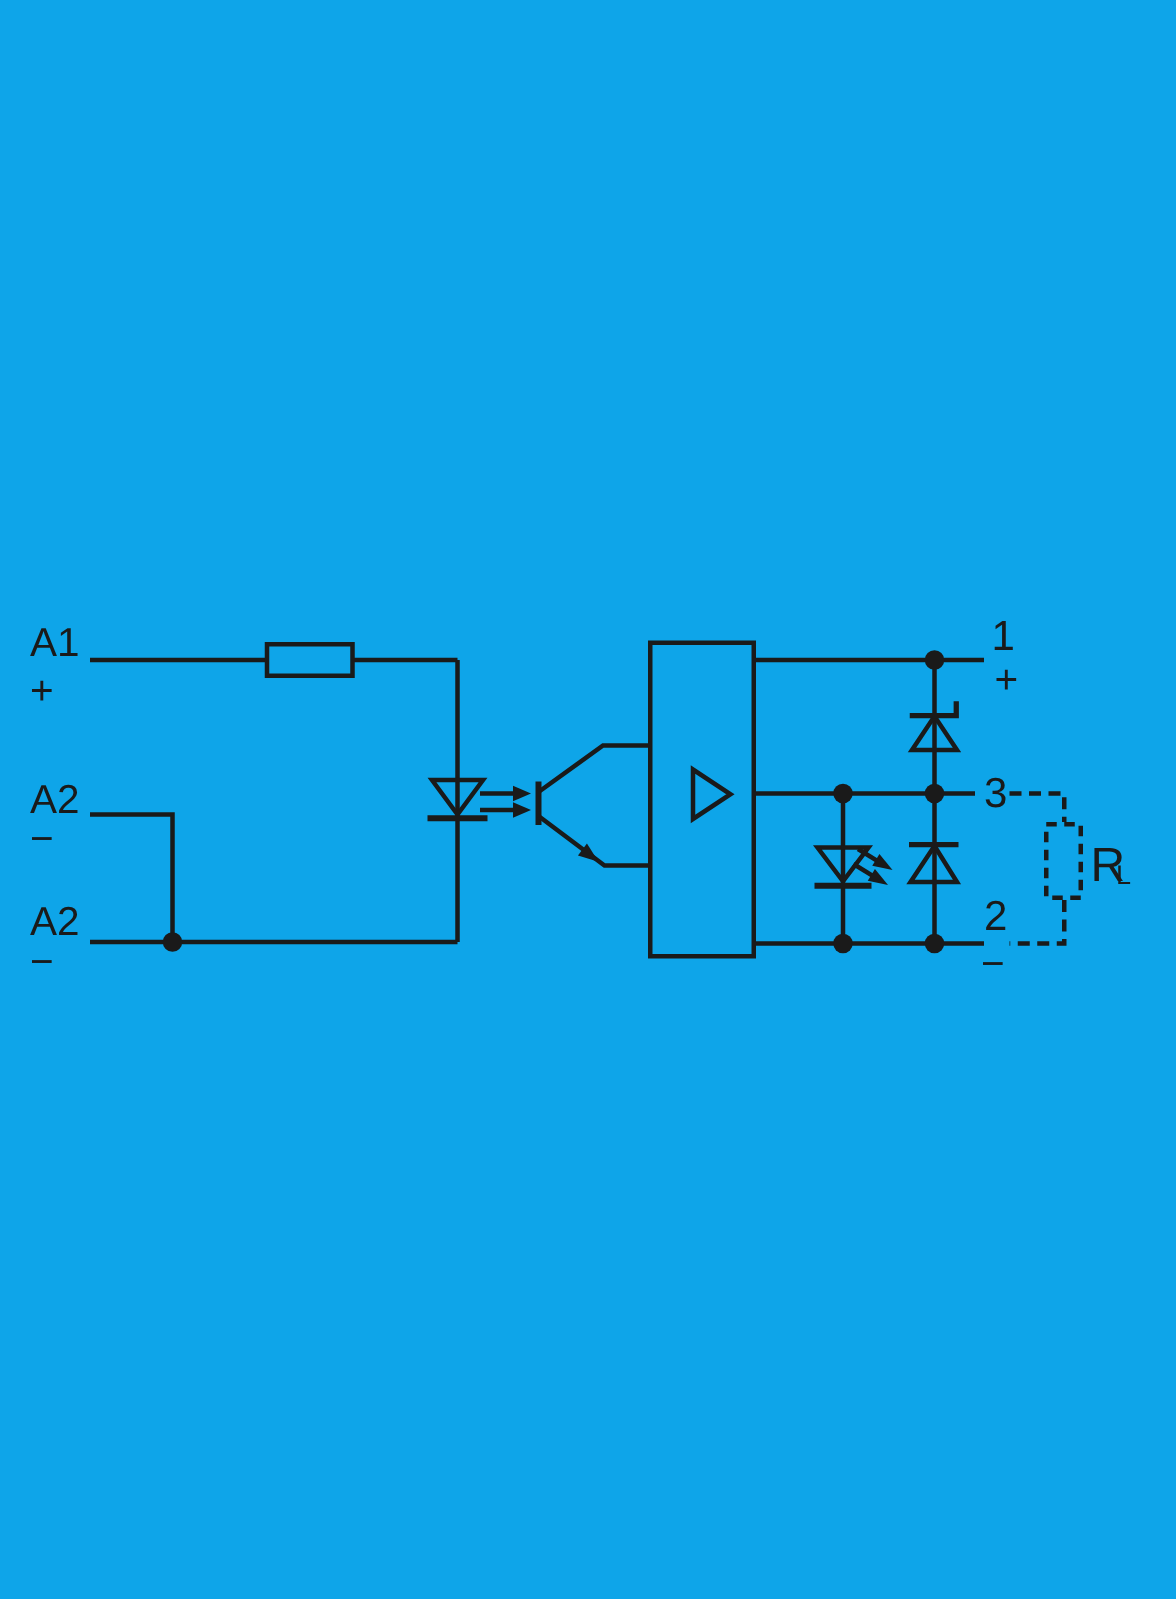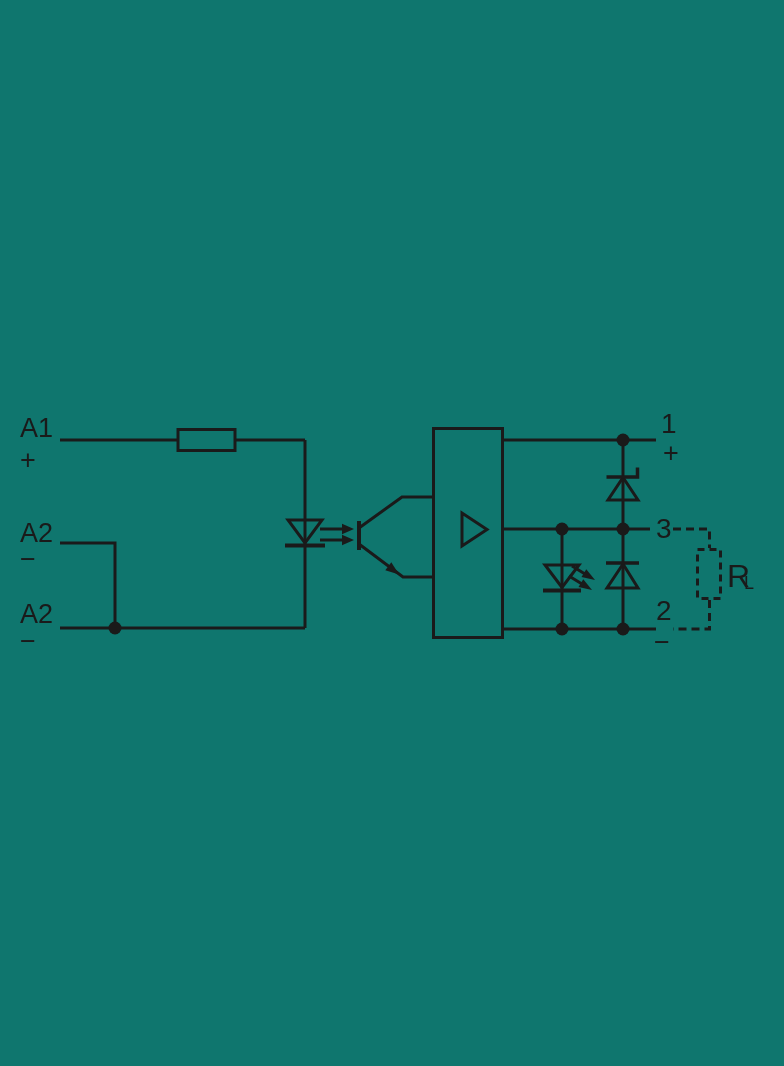--- a/index.html
+++ b/index.html
@@ -4,21 +4,21 @@
 <style>
   html, body {
     margin: 0;
     padding: 0;
     background: #ffffff;
   }
   .canvas {
     position: relative;
     width: 784px;
     height: 1066px;
-    background: #0f766e;
+    background: #0ea5e9;
     overflow: hidden;
   }
   svg {
     display: block;
     position: absolute;
     left: 0;
     top: 0;
   }
   .wire {
     stroke: #1a1a1a;

